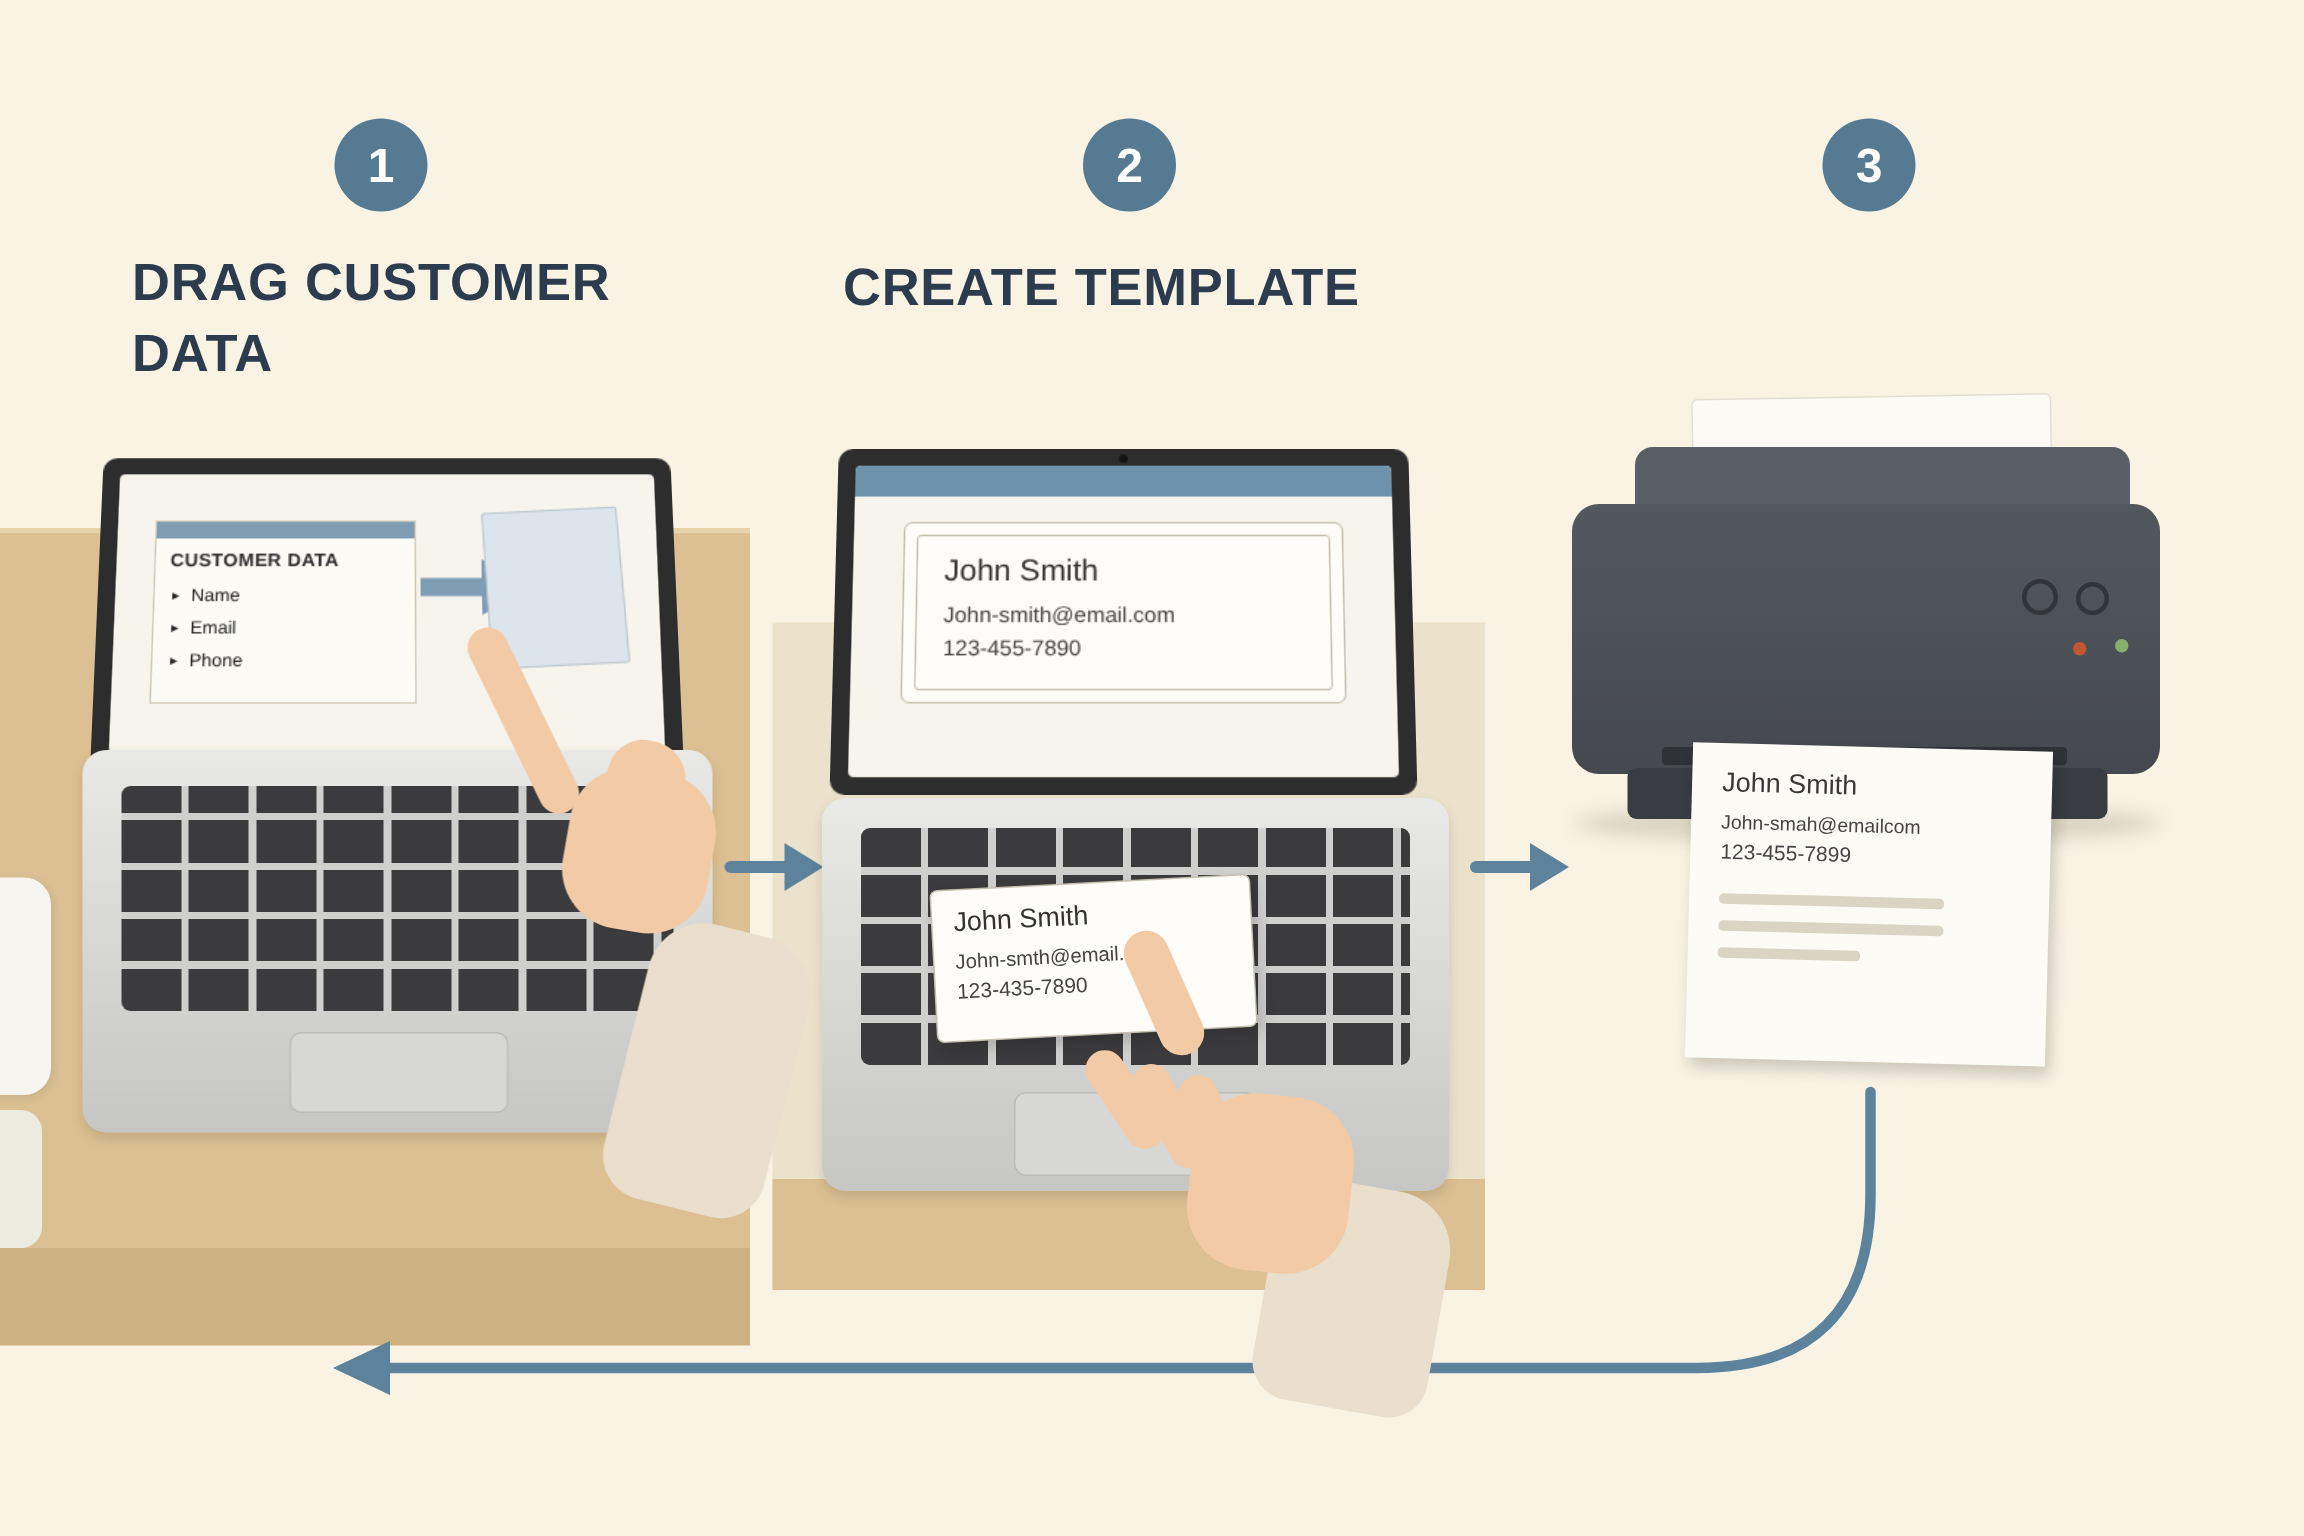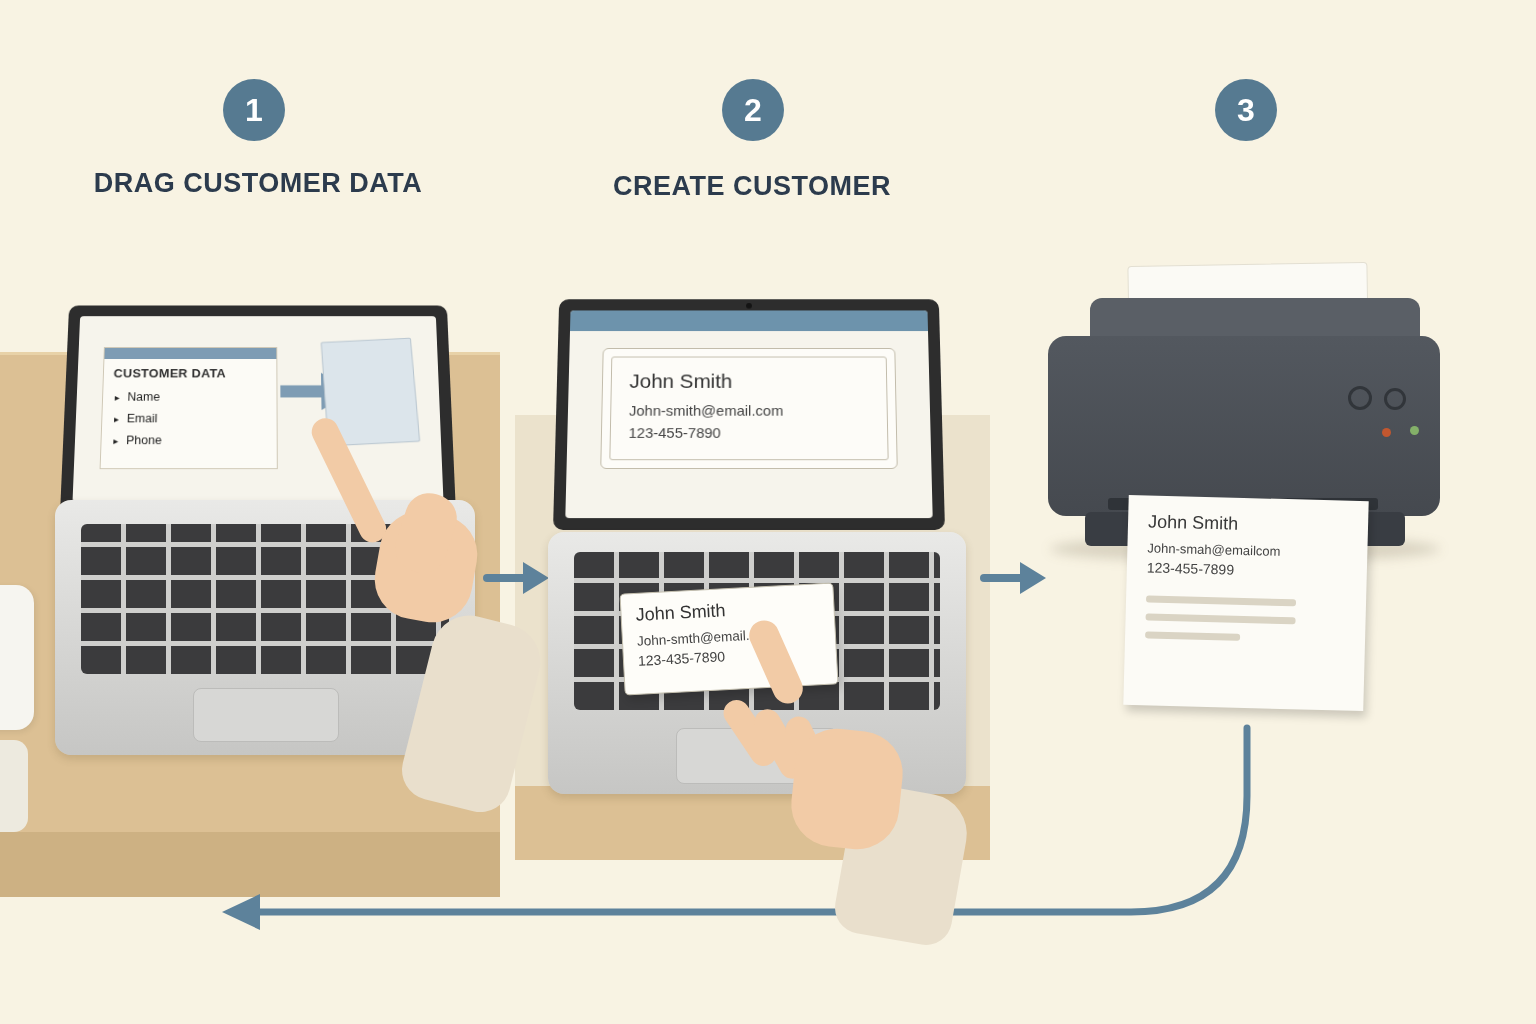--- a/index.html
+++ b/index.html
@@ -25,21 +25,21 @@
     background:linear-gradient(180deg,var(--desk) 0 88%, #cdb183 88% 100%);
     border-top:3px solid #e8d2a8;}
   .white-obj-1{ left:-30px; top:585px; width:64px; height:145px; border-radius:18px; background:#f6f5f0; box-shadow:2px 2px 6px rgba(0,0,0,.08);}
   .white-obj-2{ left:-30px; top:740px; width:58px; height:92px; border-radius:14px; background:#edeadf;}
   .mid-panel{ left:515px; top:415px; width:475px; height:445px; background:var(--panel);}
   .mid-desk{ left:515px; top:786px; width:475px; height:74px; background:var(--desk);}
 
   
   .step-circle{ width:62px; height:62px; border-radius:50%; background:#567a91; color:#fff;
     font-size:32px; font-weight:bold; display:flex; align-items:center; justify-content:center; }
-  .step-title{ font-size:27px; font-weight:bold; color:var(--title); text-align:center;
+  .step-title{ font-size:35px; font-weight:bold; color:var(--title); 
     line-height:1.35; letter-spacing:.5px; }
   .c1{ left:223px; top:79px; } .t1{ left:88px;  top:165px; width:340px; }
   .c2{ left:722px; top:79px; } .t2{ left:562px; top:168px; width:380px; }
   .c3{ left:1215px; top:79px; } .t3{ left:1055px; top:168px; width:380px; }
 
   
   .screen{ background:#2d2d2d; border-radius:10px; padding:12px; }
   .screen-inner{ position:relative; width:100%; height:100%; background:#f6f4ec; border-radius:4px; overflow:hidden; }
   .screen1{ left:60px; top:292px; width:396px; height:222px;
     transform:perspective(800px) rotateX(10deg); transform-origin:50% 100%; }
@@ -247,16 +247,16 @@
     <div class="po-email">John-smah@emailcom</div>
     <div class="po-phone">123-455-7899</div>
     <div class="po-line po-l1"></div>
     <div class="po-line po-l2"></div>
     <div class="po-line po-l3"></div>
   </div>
 
   <div class="abs step-circle c1">1</div>
   <div class="abs step-title t1">DRAG CUSTOMER DATA</div>
   <div class="abs step-circle c2">2</div>
-  <div class="abs step-title t2">CREATE CUSTOMER</div>
+  <div class="abs step-title t2">CREATE TEMPLATE</div>
   <div class="abs step-circle c3">3</div>
 
 </div>
 
 </body></html>

